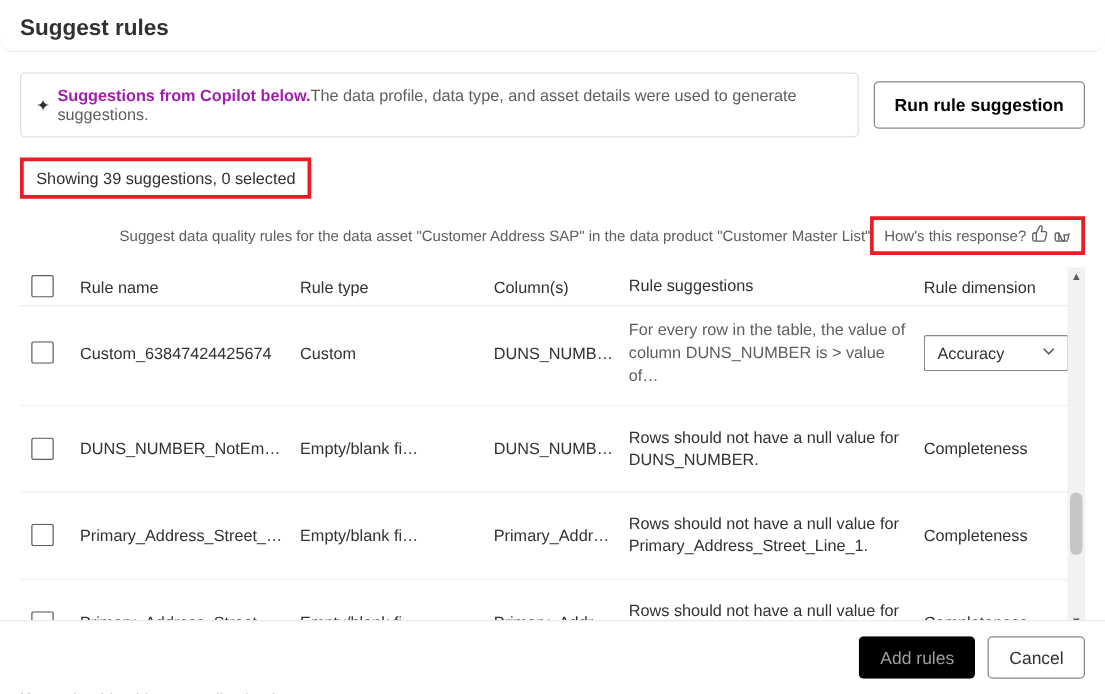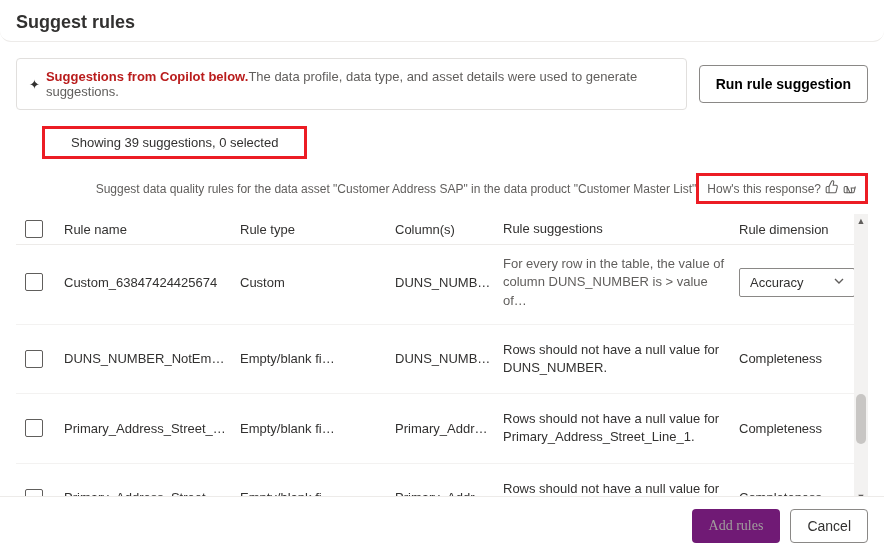--- a/index.html
+++ b/index.html
@@ -43,44 +43,43 @@
       border-radius: 4px;
       padding: 10px 12px;
       display: flex;
       align-items: center;
       gap: 6px;
       font-size: 13px;
       color: #605e5c;
     }
     .info-box-strong {
       font-weight: 600;
-      color: #b91c1c;
+      color: #a21caf;
     }
     .sparkle-icon {
       font-size: 13px;
       color: #323130;
     }
     .run-btn {
       border: 1px solid #8a8886;
       border-radius: 4px;
       background: #fff;
       padding: 10px 16px;
       font-size: 14px;
       font-weight: 700;
       cursor: pointer;
       white-space: nowrap;
     }
     .highlight-box {
       border: 3px solid #ec1c24;
       display: inline-block;
-      padding: 6px 26px;
+      padding: 6px 10px;
       margin-bottom: 14px;
       font-size: 13px;
       color: #323130;
-      margin-left: 26px;
     }
     .subtext-row {
       display: flex;
       align-items: center;
       justify-content: flex-end;
       margin-bottom: 10px;
     }
     .subtext {
       font-size: 12px;
       color: #605e5c;
@@ -214,24 +213,23 @@
     }
     .btn {
       border-radius: 4px;
       padding: 8px 16px;
       font-size: 14px;
       font-weight: 400;
       cursor: pointer;
       border: 1px solid transparent;
     }
     .btn-disabled {
-      background: #701a75;
+      background: #000000;
       color: #a19f9d;
       cursor: default;
-      font-family: Liberation Serif, serif;
     }
     .btn-secondary {
       background: #fff;
       border: 1px solid #8a8886;
       color: #323130;
     }
   </style>
 </head>
 <body>
 

